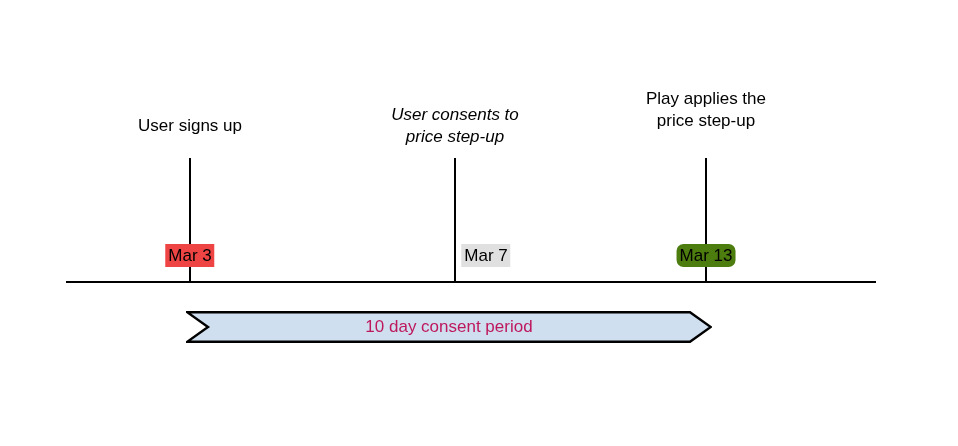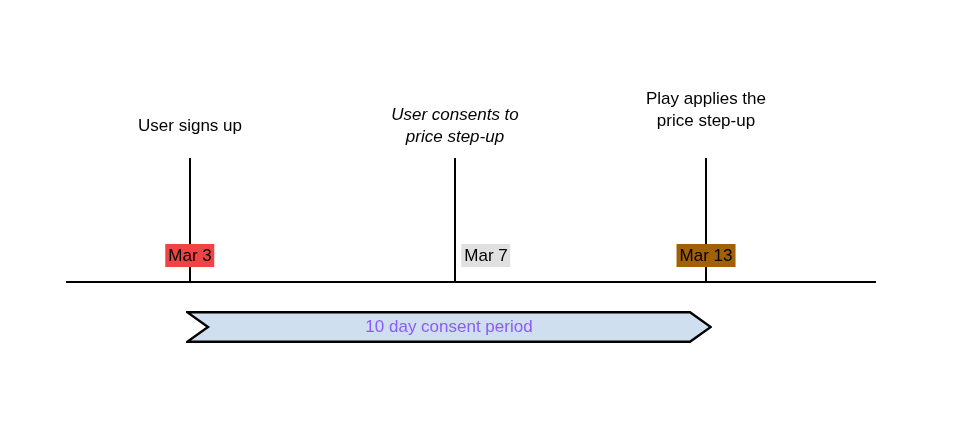--- a/index.html
+++ b/index.html
@@ -64,21 +64,21 @@
     position: absolute;
     inset: 0;
     width: 100%;
     height: 100%;
     display: block;
   }
   .period-banner .banner-label {
     position: relative;
     font-size: 17px;
     line-height: 20px;
-    color: #8b5cf6;
+    color: #be185d;
     white-space: nowrap;
     z-index: 2;
   }
 </style>
 </head>
 <body>
 
 <div id="canvas">
 
   <div class="axis-line" id="axis" style="left: 66px; width: 816px; top: 281px; height: 2px; background: rgb(0, 0, 0);"></div>
@@ -88,21 +88,21 @@
   <div class="date-chip" id="chip0" style="left: 190px; top: 244px; background: #ef4444;">Mar 3</div>
 
   <div class="milestone-caption" id="cap1" style="left: 455px; top: 104px; width: 220px; font-style: italic;">User consents to
 price step-up</div>
   <div class="tick-line" id="tick1" style="left: 454px; top: 158px; height: 123px; background: rgb(0, 0, 0);"></div>
   <div class="date-chip" id="chip1" style="left: 455px; top: 244px; background: rgb(224, 224, 224); margin-left: 31px;">Mar 7</div>
 
   <div class="milestone-caption" id="cap2" style="left: 706px; top: 88px; width: 220px;">Play applies the
 price step-up</div>
   <div class="tick-line" id="tick2" style="left: 705px; top: 158px; height: 123px; background: rgb(0, 0, 0);"></div>
-  <div class="date-chip" id="chip2" style="left: 706px; top: 244px; background: #a16207;">Mar 13</div>
+  <div class="date-chip" id="chip2" style="left: 706px; top: 244px; background: #4d7c0f; border-radius: 7px;">Mar 13</div>
 
   <div class="period-banner" id="banner" style="left: 186px; top: 311px; width: 526px; height: 32px; background: transparent;">
     <svg viewBox="0 0 526 32" preserveAspectRatio="none">
       <polygon id="chevron-poly" fill="#cfdfef" stroke="#000000" stroke-width="2.4" stroke-linejoin="miter" points="1.2,1.2 504,1.2 524.8,16 504,30.8 1.2,30.8 22,16"></polygon>
     </svg>
     <span class="banner-label">10 day consent period</span>
   </div>
 
 </div>
 

